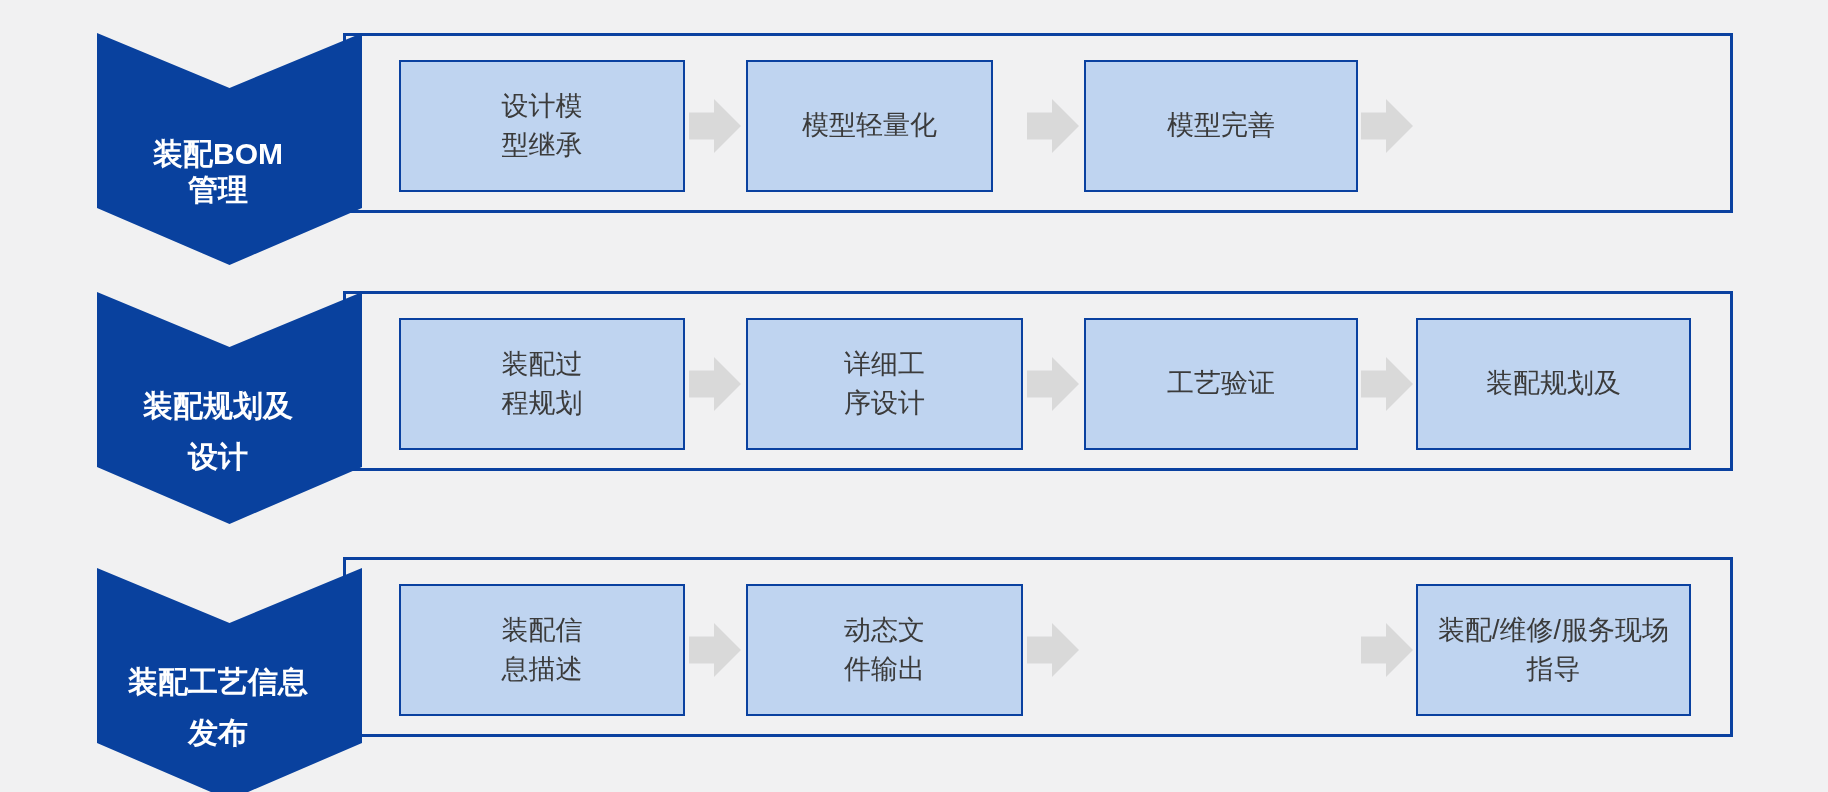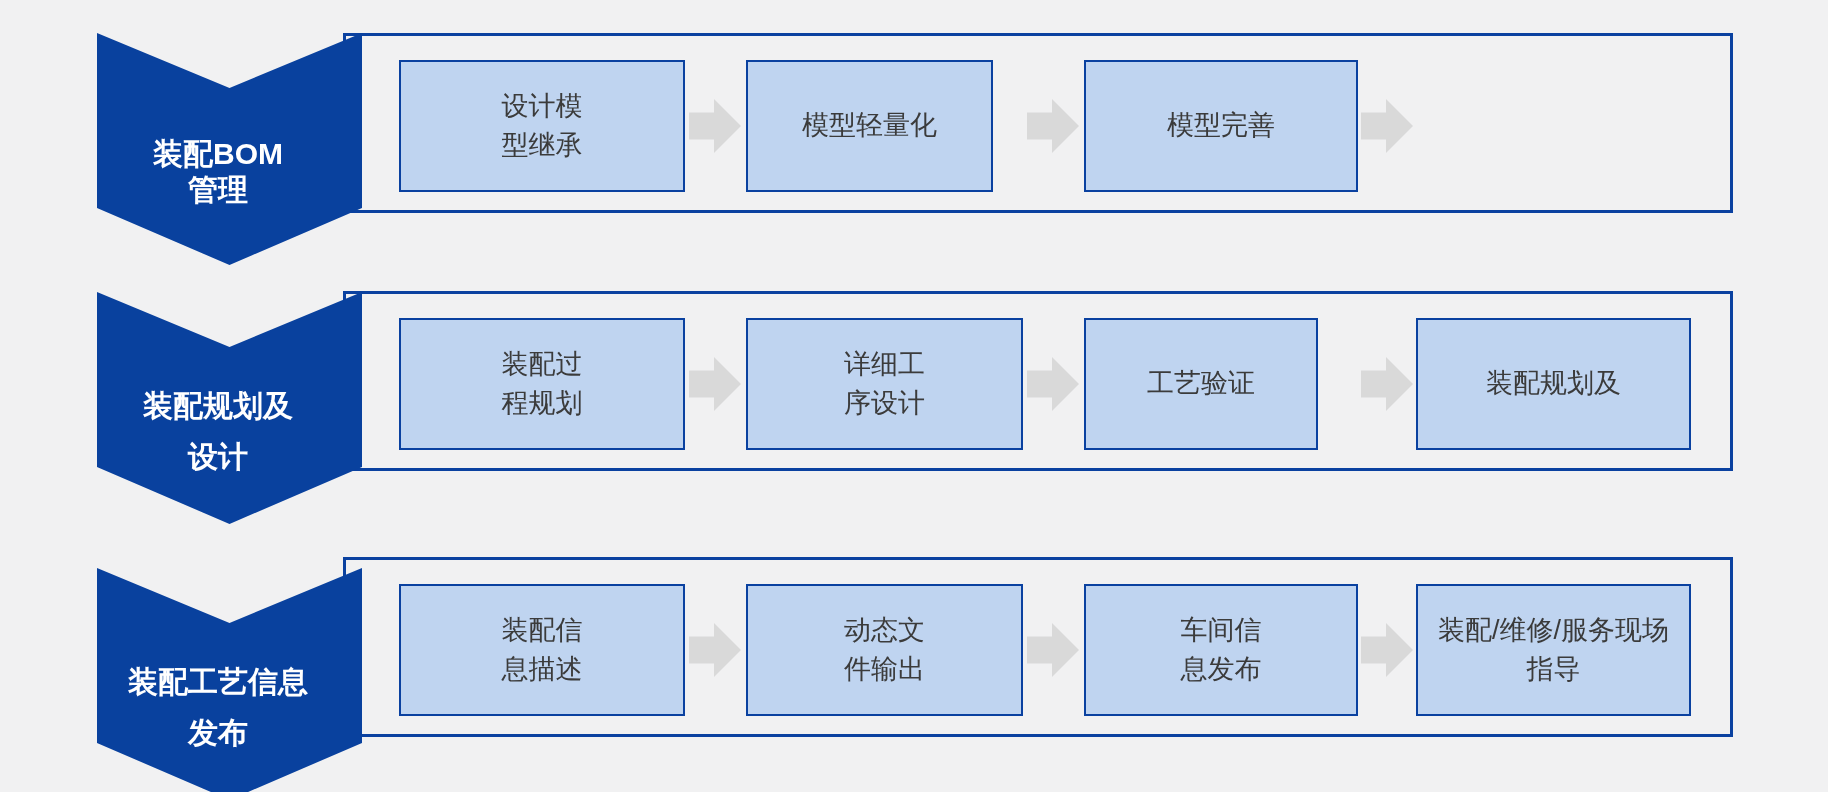--- a/index.html
+++ b/index.html
@@ -133,21 +133,21 @@
     </svg>
   <div class="step" style="left:400px;width:277px">
     <div class="step-text">
       <span>详细工</span>
       <span>序设计</span>
     </div>
   </div>
   <svg class="arrow" style="left:681px" viewBox="0 0 52 54">
       <polygon points="0,13.5 25,13.5 25,0 52,27 25,54 25,40.5 0,40.5" fill="#d9d9d9"></polygon>
     </svg>
-  <div class="step" style="left:738px;width:234px">
+  <div class="step" style="left:738px;width:274px">
     <div class="step-text">
       <span>工艺验证</span>
       <span></span>
     </div>
   </div>
   <svg class="arrow" style="left:1015px" viewBox="0 0 52 54">
       <polygon points="0,13.5 25,13.5 25,0 52,27 25,54 25,40.5 0,40.5" fill="#d9d9d9"></polygon>
     </svg>
   <div class="step" style="left:1070px;width:275px">
     <div class="step-text">
@@ -179,26 +179,20 @@
     </svg>
   <div class="step" style="left:400px;width:277px">
     <div class="step-text">
       <span>动态文</span>
       <span>件输出</span>
     </div>
   </div>
   <svg class="arrow" style="left:681px" viewBox="0 0 52 54">
       <polygon points="0,13.5 25,13.5 25,0 52,27 25,54 25,40.5 0,40.5" fill="#d9d9d9"></polygon>
     </svg>
-  <div class="step" style="left:738px;width:274px">
-    <div class="step-text">
-      <span>车间信</span>
-      <span>息发布</span>
-    </div>
-  </div>
   <svg class="arrow" style="left:1015px" viewBox="0 0 52 54">
       <polygon points="0,13.5 25,13.5 25,0 52,27 25,54 25,40.5 0,40.5" fill="#d9d9d9"></polygon>
     </svg>
   <div class="step" style="left:1070px;width:275px">
     <div class="step-text">
       <span>装配/维修/服务现场</span>
       <span>指导</span>
     </div>
   </div>
 </div>

